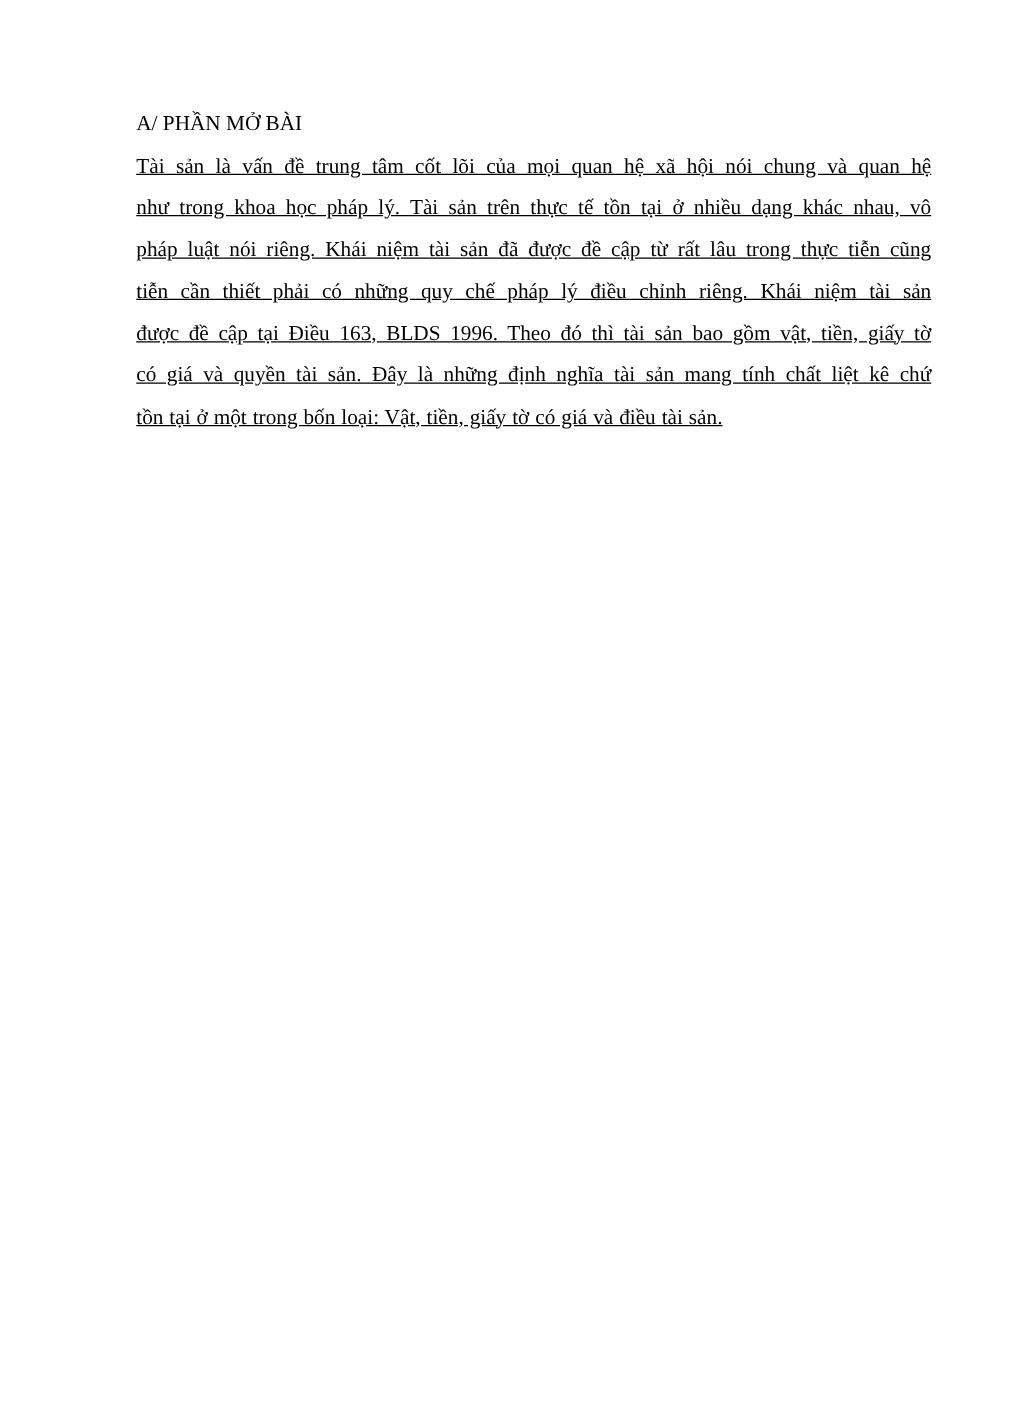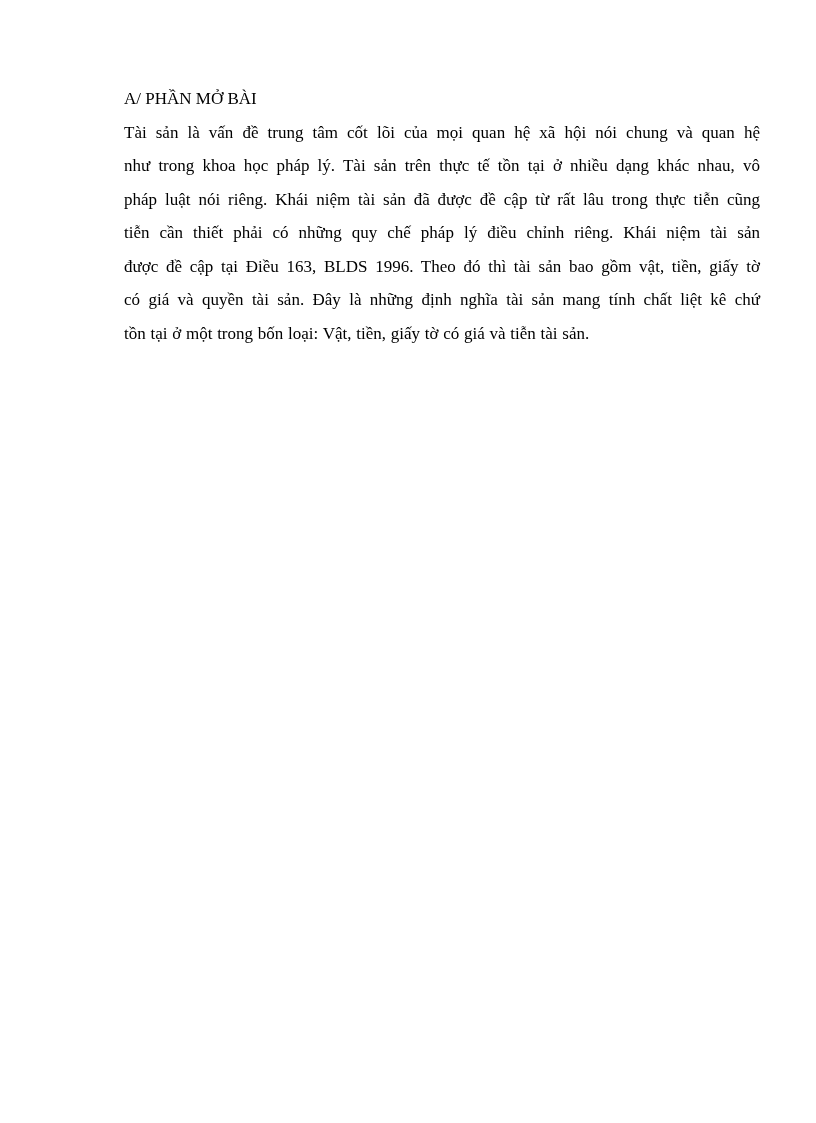--- a/index.html
+++ b/index.html
@@ -16,31 +16,31 @@
     width: 816px;
     height: 1123px;
     background: #ffffff;
     overflow: hidden;
   }
   .content {
     position: absolute;
     top: 82px;
     left: 109px;
     width: 636px;
-    margin-left: 15px;
   }
   .heading {
     font-size: 17px;
     line-height: 33.5px;
     font-weight: 400;
     text-align: left;
     white-space: nowrap;
   }
   .paragraph {
     margin-top: 0;
+    text-decoration: underline;
   }
   .para-line {
     font-size: 17px;
     line-height: 33.5px;
     text-align: justify;
     text-align-last: justify;
     word-spacing: 0.5px;
   }
   .para-line.last {
     text-align: left;
@@ -53,16 +53,16 @@
 <div class="page">
   <div class="content">
     <div class="heading">A/ PHẦN MỞ BÀI</div>
     <div class="paragraph">
       <div class="para-line">Tài sản là vấn đề trung tâm cốt lõi của mọi quan hệ xã hội nói chung và quan hệ</div>
       <div class="para-line">như trong khoa học pháp lý. Tài sản trên thực tế tồn tại ở nhiều dạng khác nhau, vô</div>
       <div class="para-line">pháp luật nói riêng. Khái niệm tài sản đã được đề cập từ rất lâu trong thực tiễn cũng</div>
       <div class="para-line">tiễn cần thiết phải có những quy chế pháp lý điều chỉnh riêng. Khái niệm tài sản</div>
       <div class="para-line">được đề cập tại Điều 163, BLDS 1996. Theo đó thì tài sản bao gồm vật, tiền, giấy tờ</div>
       <div class="para-line">có giá và quyền tài sản. Đây là những định nghĩa tài sản mang tính chất liệt kê chứ</div>
-      <div class="para-line last">tồn tại ở một trong bốn loại: Vật, tiền, giấy tờ có giá và tiễn tài sản.</div>
+      <div class="para-line last">tồn tại ở một trong bốn loại: Vật, tiền, giấy tờ có giá và điều tài sản.</div>
     </div>
   </div>
 </div>
 
 </body></html>

